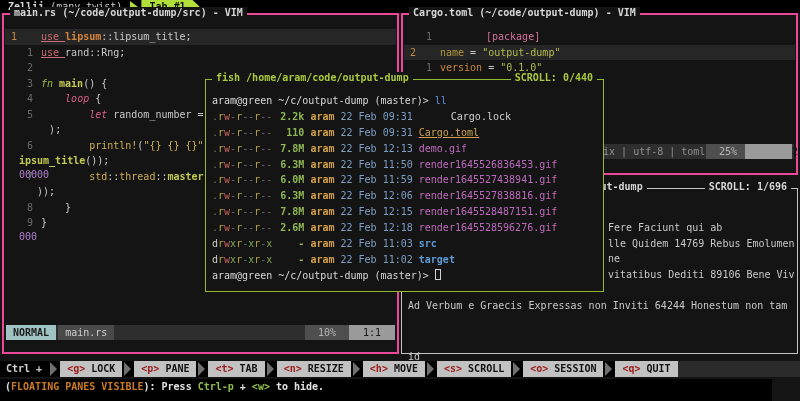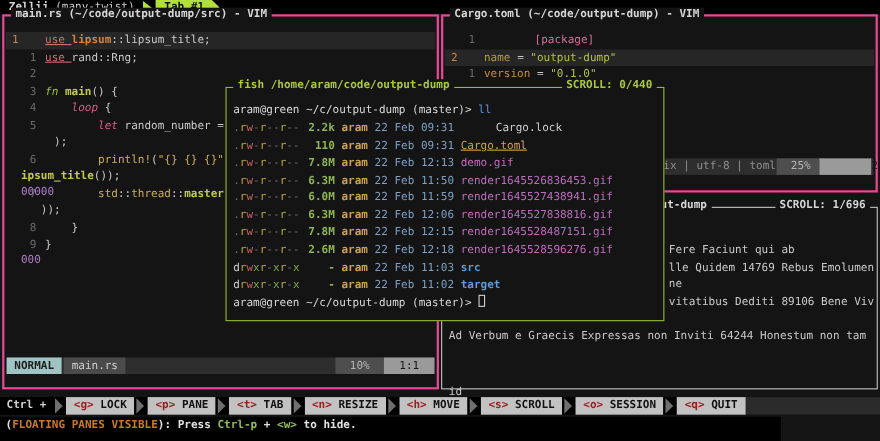--- a/index.html
+++ b/index.html
@@ -100,21 +100,21 @@
   #keybar { left:0; top:361px; width:800px; height:16px; background:#000; display:flex; align-items:stretch; }
   .kb-prefix { background:#000; color:#d0d0d0; font-weight:bold; padding:0 6px; line-height:16px; }
   .kb-sep { width:12px; background:#000; position:relative; flex:none; }
   .kb-sep::after { content:""; position:absolute; left:2px; top:1px;
     border-top:7px solid transparent; border-bottom:7px solid transparent; border-left:7px solid #6f6f6f; }
   .kb-item { background:#c2c2c2; color:#111; font-weight:bold; padding:0 7px; line-height:16px; white-space:pre; }
   .kb-key { color:#9d1c1c; }
   .kb-fill { flex:1; background:#2b2b2b; }
 
   
-  #hintbar { left:0; top:379px; width:710px; height:22px; background:#000; line-height:16px;
+  #hintbar { left:0; top:379px; width:772px; height:22px; background:#000; line-height:16px;
     padding-left:5px; white-space:pre; font-weight:bold; }
   .h-white { color:#e2e2e2; }
   .h-orange{ color:#cc7a22; }
   .h-green { color:#8fbe4a; }
 </style>
 </head>
 <body>
 
 <div id="topbar" class="abs">
   <span class="app">Zellij</span>

